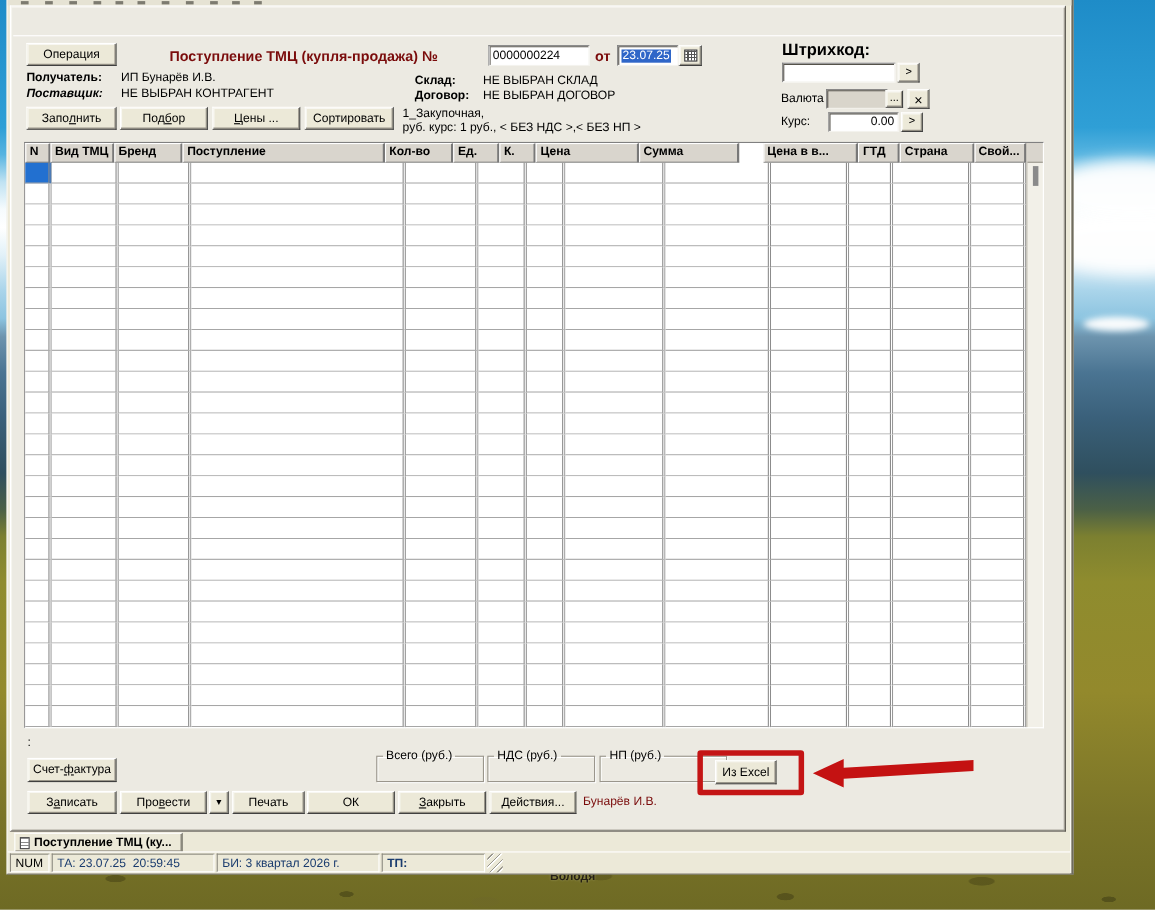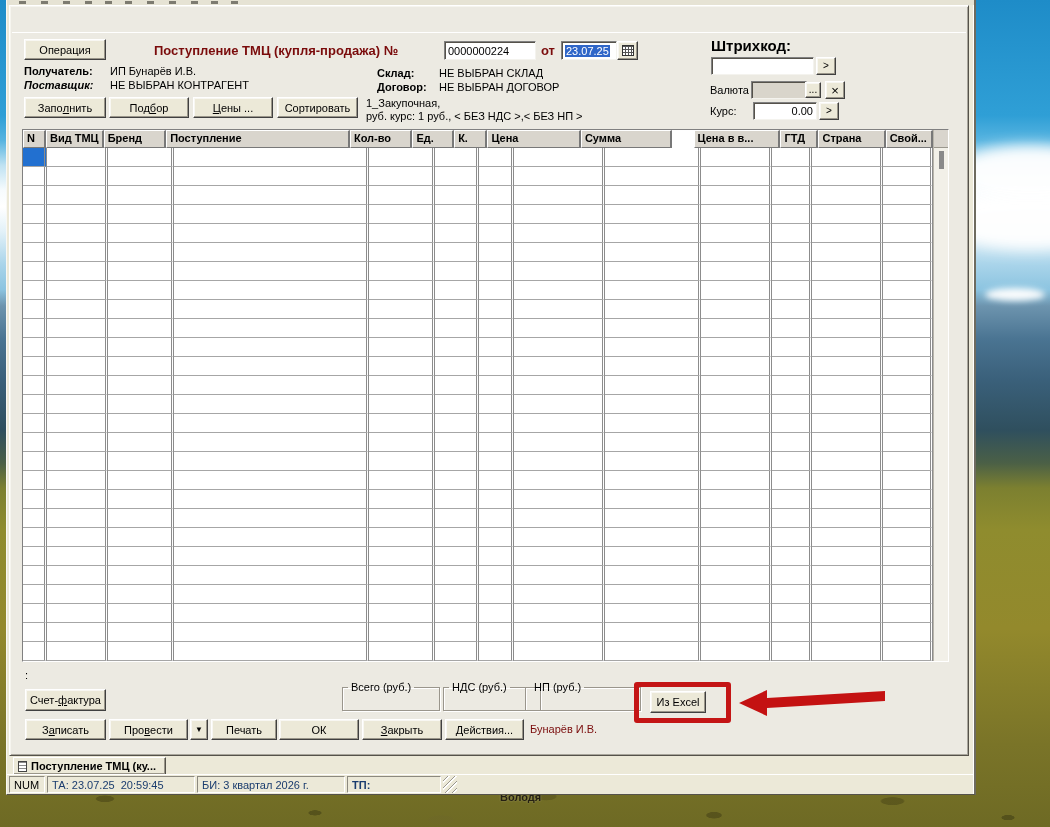--- a/index.html
+++ b/index.html
@@ -627,21 +627,21 @@
 
     <div class="lbl" style="left:15px; top:663px;">:</div>
     <div class="btn" id="btn-invoice" style="left:15px; top:683px; width:81px; height:22px;">Счет-<u>ф</u>актура</div>
 
     <fieldset class="group" style="left:332px; top:675px; width:98px;">
       <legend>Всего (руб.)</legend>
     </fieldset>
     <fieldset class="group" style="left:433px; top:675px; width:98px;">
       <legend>НДС (руб.)</legend>
     </fieldset>
-    <fieldset class="group" style="left:515px; top:675px; width:116px;">
+    <fieldset class="group" style="left:535px; top:675px; width:116px;">
       <legend>НП (руб.)</legend>
     </fieldset>
 
     <div class="btn" id="btn-excel" style="left:640px; top:685px; width:56px; height:22px;">Из Excel</div>
 
     <div class="annot-rect"></div>
     <svg class="annot-arrow" width="150" height="30" viewBox="0 0 150 30">
       <polygon points="2,16 30,3 30,11 148,4 148,14 30,21 30,29" fill="#c41212"></polygon>
     </svg>
 

